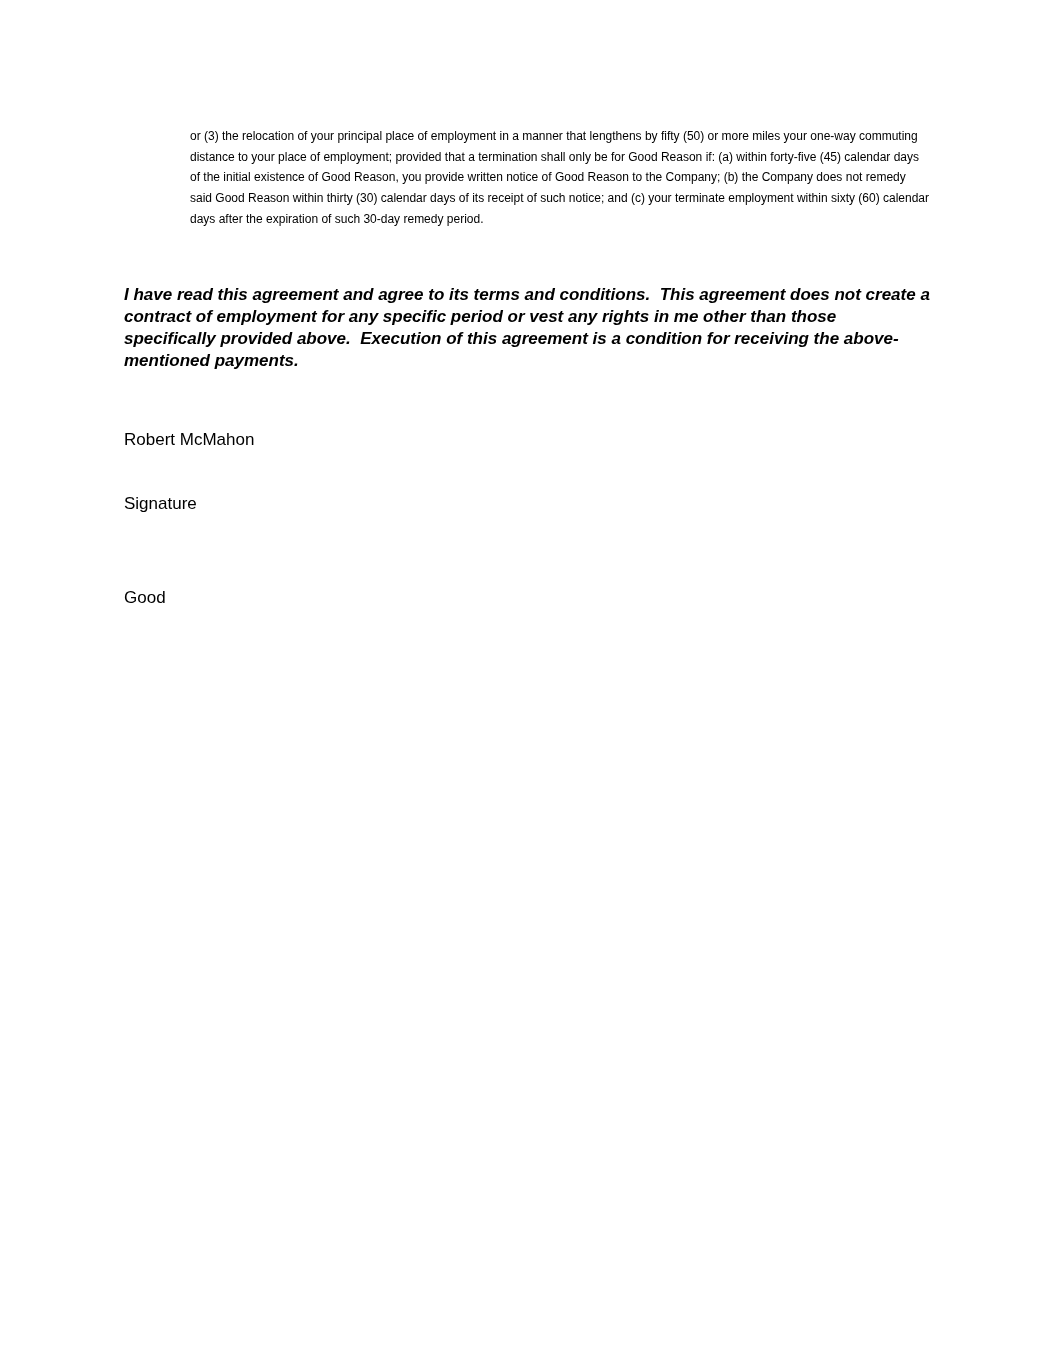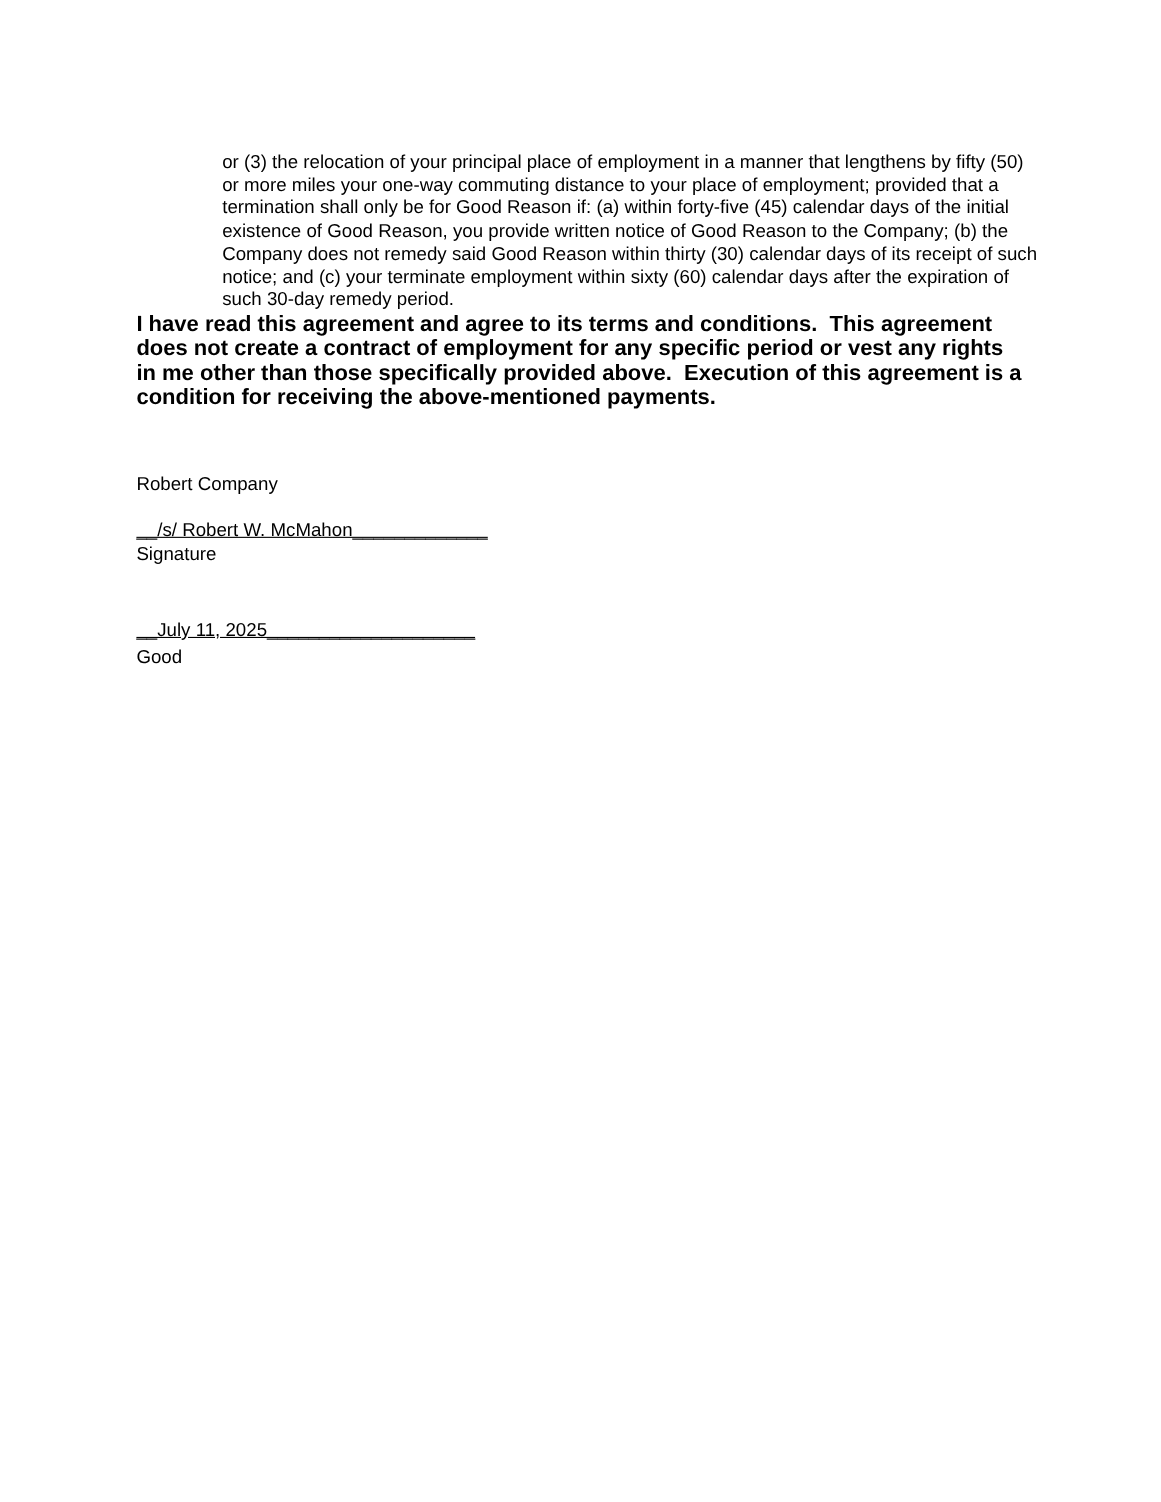--- a/index.html
+++ b/index.html
@@ -14,35 +14,36 @@
     background: #ffffff;
     color: #000000;
     font-family: "Liberation Sans", sans-serif;
     overflow: hidden;
   }
   .clause-paragraph {
     position: absolute;
     left: 186px;
     top: 122px;
     width: 741px;
-    margin: 16px;
-    font-size: 17px;
+    margin: 4px;
+    font-size: 12px;
     line-height: 20.7px;
     white-space: pre-wrap;
   }
   .ack-paragraph {
     position: absolute;
     left: 124px;
     top: 284px;
     width: 806px;
     margin: 0;
-    font-size: 20px;
+    font-size: 17px;
     font-weight: bold;
     line-height: 22px;
     white-space: pre-wrap;
+    font-style: italic;
   }
   .single-line {
     position: absolute;
     left: 124px;
     margin: 0;
     font-size: 17px;
     line-height: 20px;
     white-space: pre;
   }
   .signer-name { top: 430px; }
@@ -53,23 +54,21 @@
 </style>
 </head>
 <body>
 
 <div class="page">
 
   <p class="clause-paragraph">or (3) the relocation of your principal place of employment in a manner that lengthens by fifty (50) or more miles your one-way commuting distance to your place of employment; provided that a termination shall only be for Good Reason if: (a) within forty-five (45) calendar days of the initial existence of Good Reason, you provide written notice of Good Reason to the Company; (b) the Company does not remedy said Good Reason within thirty (30) calendar days of its receipt of such notice; and (c) your terminate employment within sixty (60) calendar days after the expiration of such 30-day remedy period.</p>
 
   <p class="ack-paragraph">I have read this agreement and agree to its terms and conditions.  This agreement does not create a contract of employment for any specific period or vest any rights in me other than those specifically provided above.  Execution of this agreement is a condition for receiving the above-mentioned payments.</p>
 
-  <div class="single-line signer-name">Robert Company</div>
+  <div class="single-line signer-name">Robert McMahon</div>
 
-  <div class="single-line signature-line">__/s/ Robert W. McMahon_____________</div>
 
   <div class="single-line signature-label">Signature</div>
 
-  <div class="single-line date-line">__July 11, 2025____________________</div>
 
   <div class="single-line date-label">Good</div>
 
 </div>
 
 </body></html>

